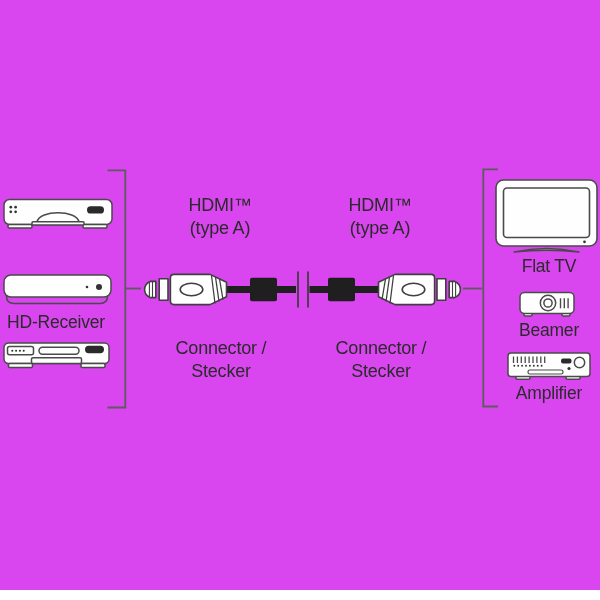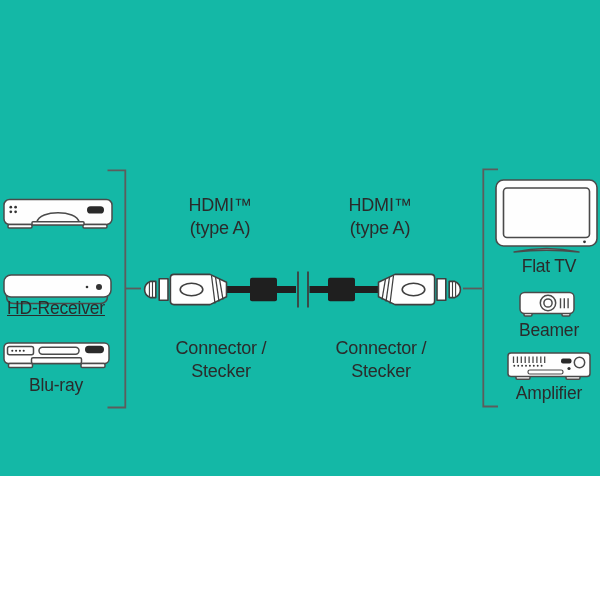--- a/index.html
+++ b/index.html
@@ -1,17 +1,17 @@
 <!DOCTYPE html>
 <html><head>
 <meta charset="utf-8">
 <style>
   html,body{margin:0;padding:0;background:#ffffff;}
   .stage{
-    position:relative;width:600px;height:476px;background:#14b8a6;overflow:hidden;
+    position:relative;width:600px;height:590px;background:#d946ef;overflow:hidden;
     font-family:"Liberation Sans", sans-serif;color:#2b2b2b;
   }
   .stage svg{position:absolute;left:0;top:0;}
   .lbl{position:absolute;text-align:center;color:#2b2b2b;}
   .lbl .ln{display:block;}
   .two-line{font-size:18px;line-height:23px;letter-spacing:-0.2px;}
   .dev-lbl{font-size:17.5px;line-height:19px;letter-spacing:-0.2px;white-space:nowrap;}
 </style>
 </head>
 <body>
@@ -187,23 +187,22 @@
     <span class="ln">Connector /</span>
     <span class="ln">Stecker</span>
   </div>
 
   <div class="lbl two-line" style="left:318px;top:337px;width:126px;">
     <span class="ln">Connector /</span>
     <span class="ln">Stecker</span>
   </div>
 
 
-  <div class="lbl dev-lbl" style="left:0px;top:299px;width:112px;text-decoration:underline;">HD-Receiver</div>
-
-  <div class="lbl dev-lbl" style="left:0px;top:376px;width:112px;">Blu-ray</div>
+  <div class="lbl dev-lbl" style="left:0px;top:313px;width:112px;">HD-Receiver</div>
+
 
   <div class="lbl dev-lbl" style="left:494px;top:257px;width:110px;">Flat TV</div>
 
   <div class="lbl dev-lbl" style="left:494px;top:321px;width:110px;">Beamer</div>
 
   <div class="lbl dev-lbl" style="left:492px;top:384px;width:114px;">Amplifier</div>
 
 </div>
 
 </body></html>

